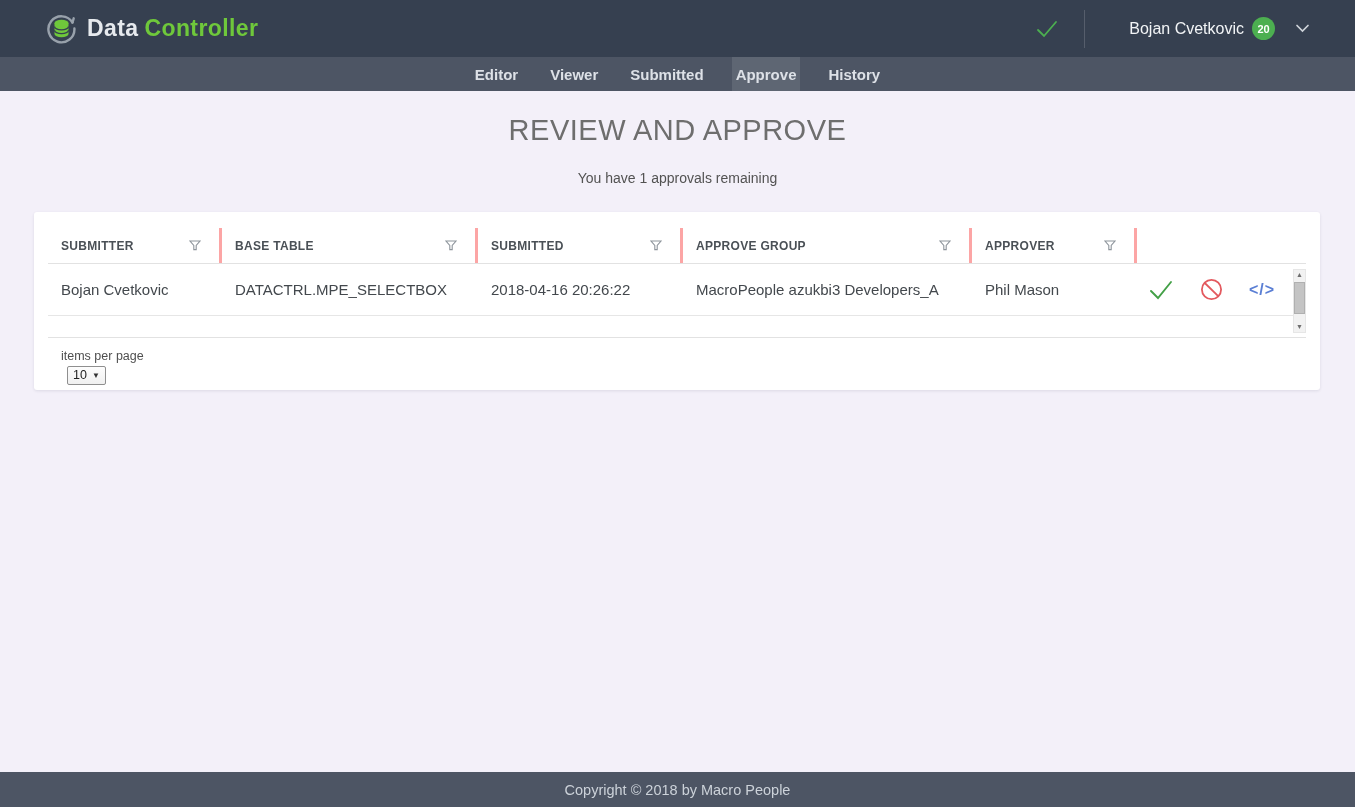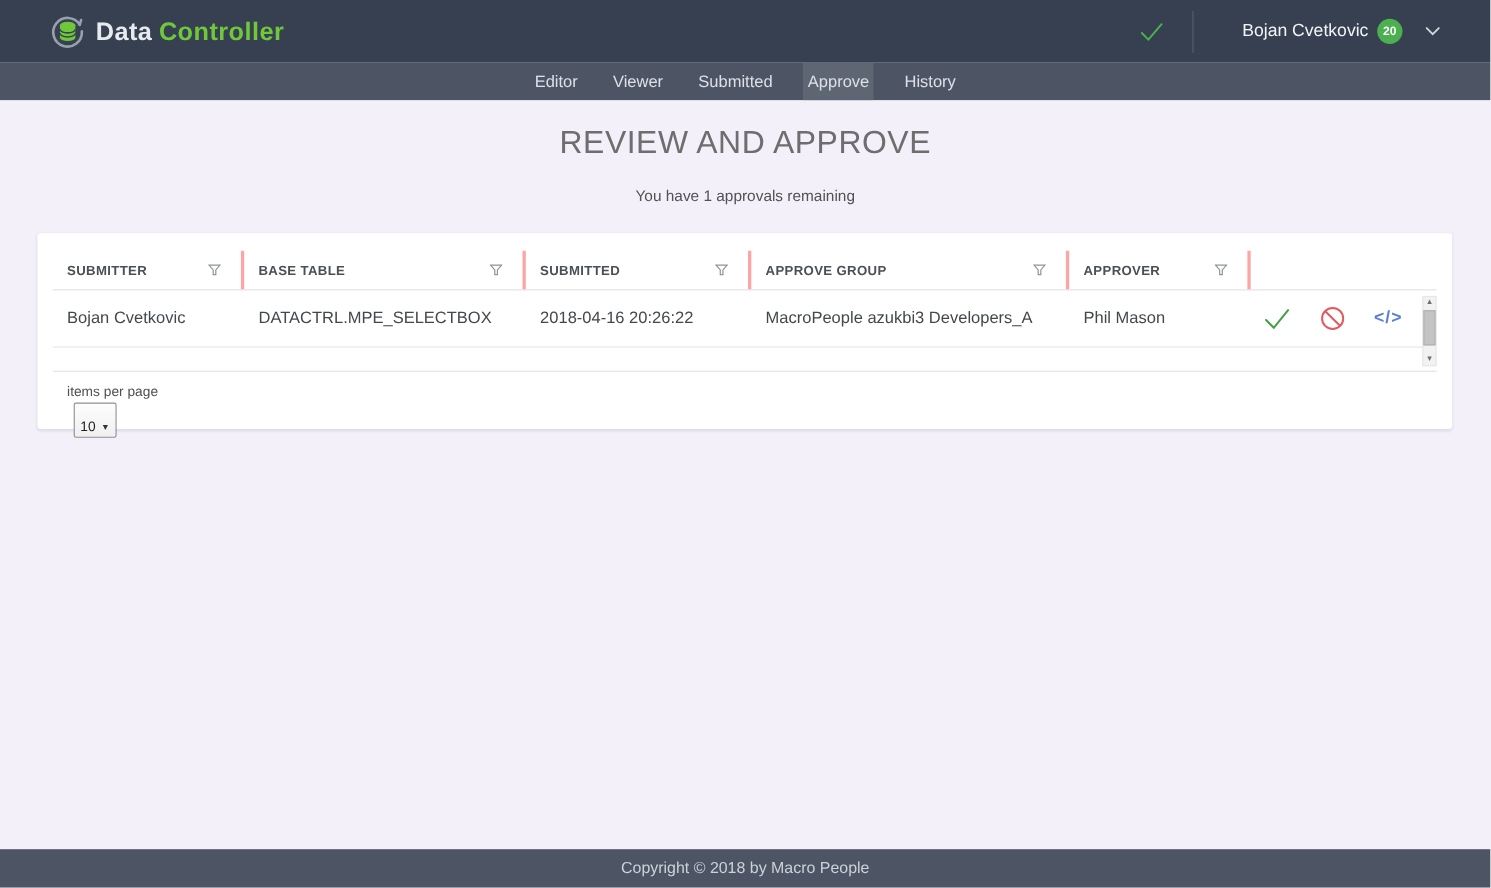--- a/index.html
+++ b/index.html
@@ -32,21 +32,21 @@
     display:inline-flex; align-items:center; justify-content:center;
     font-size:11px; font-weight:bold; margin-left:8px;
   }
   .chevron { margin-left:20px; display:flex; align-items:center; }
 
   
   .nav { height:34px; background:#4d5564; display:flex; justify-content:center; }
   .tab {
     color:#dde1e7; font-size:15px;
     margin:0 12px; padding:0 4px;
-    display:flex; align-items:center; cursor:pointer; white-space:nowrap;
+    display:flex; align-items:center; cursor:pointer; white-space:nowrap;font-weight:bold;
   }
   .tab.active { background:#5e6673; }
 
   
   .page-title {
     text-align:center; font-size:29px; line-height:30px;
     color:#6e6e6e; font-weight:400; letter-spacing:.5px;
     margin-top:24px;
   }
   .page-sub { text-align:center; font-size:14px; color:#525252; margin-top:25px; }
@@ -92,21 +92,21 @@
     width:11px; height:32px; background:#c4c4c4; border:1px solid #b0b0b0;
     margin-top:2px; cursor:grab;
   }
   .vscroll .spacer { flex:1; }
 
   
   .pager { height:52px; display:flex; align-items:flex-start; padding:9px 0 0 13px;flex-direction:column; }
   .pager-label { font-size:12.5px; color:#4f4f4f; line-height:19px; }
   .select-box {
     display:inline-flex; align-items:center; gap:5px;
-    margin-left:6px; padding:14px 5px 2px 5px;
+    margin-left:6px; padding:1px 5px 2px 5px;
     border:1px solid #8f8f8f; border-radius:2px;
     background:linear-gradient(#fdfdfd,#f0f0f0);
     font-size:12.5px; color:#222; cursor:pointer;
   }
   .select-box .caret { font-size:8px; color:#333; }
 
   
   .footer {
     position:absolute; left:0; bottom:0; width:100%; height:35px;
     background:#4d5564; color:#ccd2d9; font-size:14.5px;

